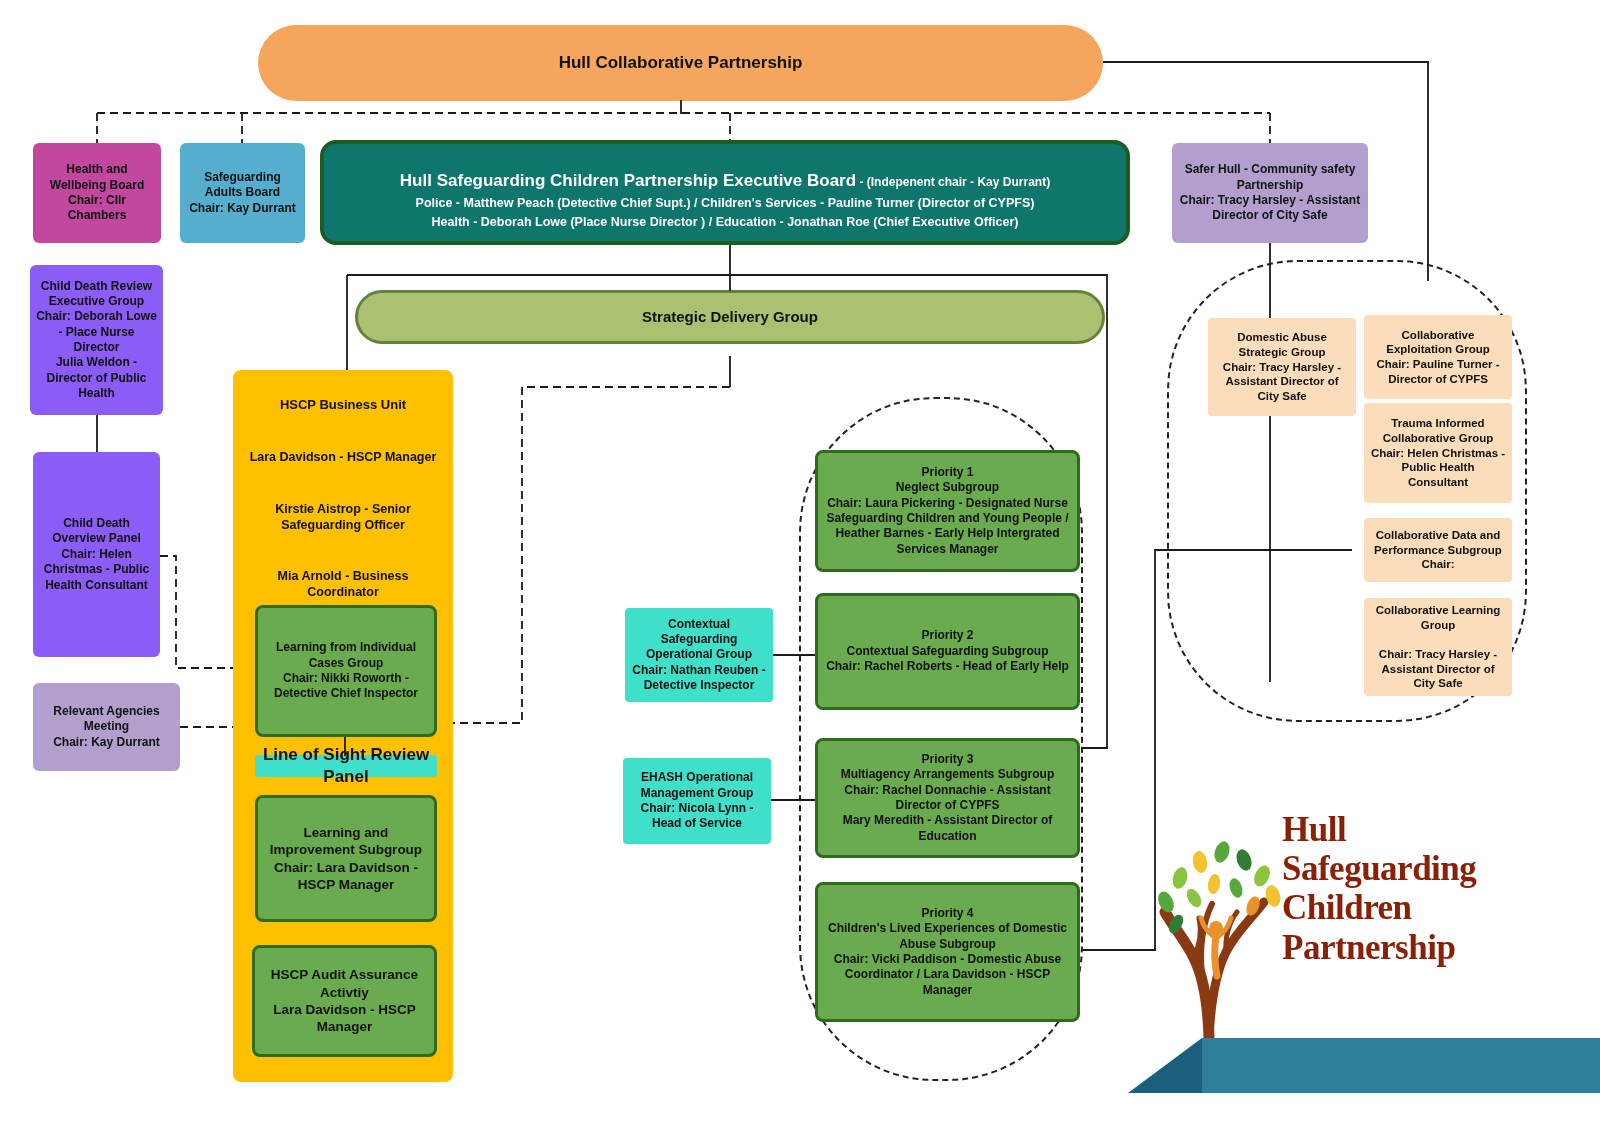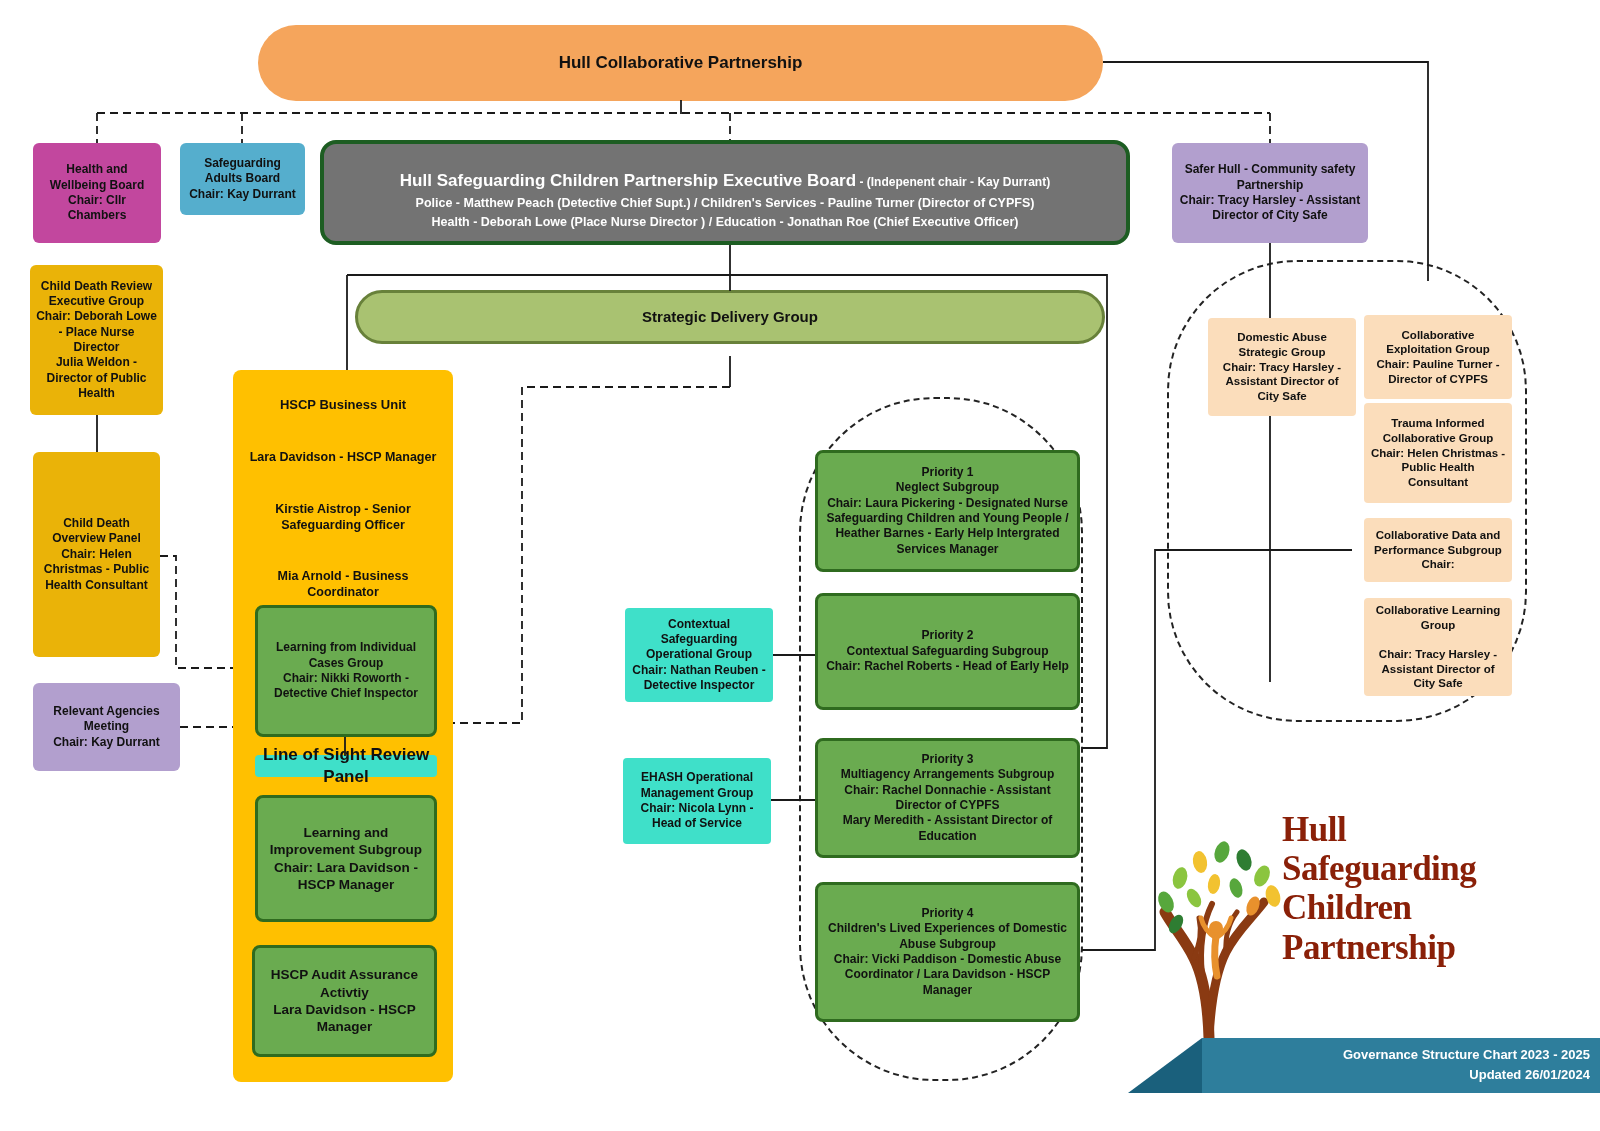--- a/index.html
+++ b/index.html
@@ -8,25 +8,25 @@
 
   .node {
     position:absolute; display:flex; flex-direction:column; align-items:center; justify-content:center;
     text-align:center; font-weight:700; white-space:pre-line; line-height:1.28;
     padding:4px 6px; color:#111; z-index:2; font-size:12px;
   }
   .pill-orange { background:#F5A55C; border-radius:40px; font-size:17px;text-align:right; }
   .magenta { background:#C2479E; border-radius:6px; }
   .blue    { background:#55AECD; border-radius:6px; }
   .purple  { background:#B29FCE; border-radius:6px; }
-  .pink    { background:#eab308; border-radius:6px; }
+  .pink    { background:#8b5cf6; border-radius:6px; }
   .peach   { background:#FBDDBB; border-radius:4px; font-size:11.5px;margin-left:12px; }
   .tealbox { background:#3FE0C9; border-radius:4px; font-size:12px; }
   .green   { background:#6AAB50; border:3px solid #2F6B1F; border-radius:8px; z-index:3; }
-  .execboard { background:#737373; border:4px solid #1D5D22; border-radius:16px; color:#fff; }
+  .execboard { background:#0f766e; border:4px solid #1D5D22; border-radius:16px; color:#fff; }
   .exec-title { font-size:17px; }
   .exec-suffix { font-size:12px; }
   .exec-line { font-size:12.5px; margin-top:3px; }
   .sdg { background:#A9C271; border:3px solid #68813A; border-radius:34px; }
   .sdg-title { font-size:15px; }
   .sdg-sub { font-size:13.5px; margin-top:2px; }
   .gold { background:#FFC000; border-radius:8px; display:block; }
   .gold-title { font-size:13px; margin-top:8px; text-align:center; font-weight:700; }
   .staff { font-size:12.5px; margin-top:20px; padding:0 8px; text-align:center; white-space:pre-line; }
   .big-green { font-size:13.5px; }
@@ -83,21 +83,21 @@
   </svg>
 
   <div class="dashed-capsule" style="left:799px;top:397px;width:284px;height:684px;border-radius:135px;"></div>
   <div class="dashed-capsule" style="left:1167px;top:260px;width:360px;height:462px;border-radius:130px;"></div>
 
   <div class="node pill-orange" style="left:258px;top:25px;width:845px;height:76px;">Hull Collaborative Partnership</div>
 
   <div class="node magenta" style="left:33px;top:143px;width:128px;height:100px;">Health and Wellbeing Board
 Chair: Cllr Chambers</div>
 
-  <div class="node blue" style="left:180px;top:143px;width:125px;height:72px;">Safeguarding Adults Board
+  <div class="node blue" style="left:180px;top:143px;width:125px;height:100px;">Safeguarding Adults Board
 Chair: Kay Durrant</div>
 
   <div class="node execboard" style="left:320px;top:140px;width:810px;height:105px;">
     <div>
       <span class="exec-title">Hull Safeguarding Children Partnership Executive Board</span><span class="exec-suffix"> - (Indepenent chair - Kay Durrant)</span>
     </div>
     <div class="exec-line">Police - Matthew Peach (Detective Chief Supt.) / Children's Services - Pauline Turner (Director of CYPFS)</div>
     <div class="exec-line">Health - Deborah Lowe (Place Nurse Director ) / Education - Jonathan Roe (Chief Executive Officer)</div>
   </div>
 
@@ -208,17 +208,15 @@
     </svg>
   </div>
   <div class="logo-text">Hull
 Safeguarding
 Children
 Partnership</div>
 
   <div class="banner">
     <div class="banner-fold"></div>
     <div class="banner-main"></div>
-    <div class="banner-text">Governance Structure Chart 2023 - 2025
-Updated 26/01/2024</div>
   </div>
 
 </div>
 
 </body></html>

